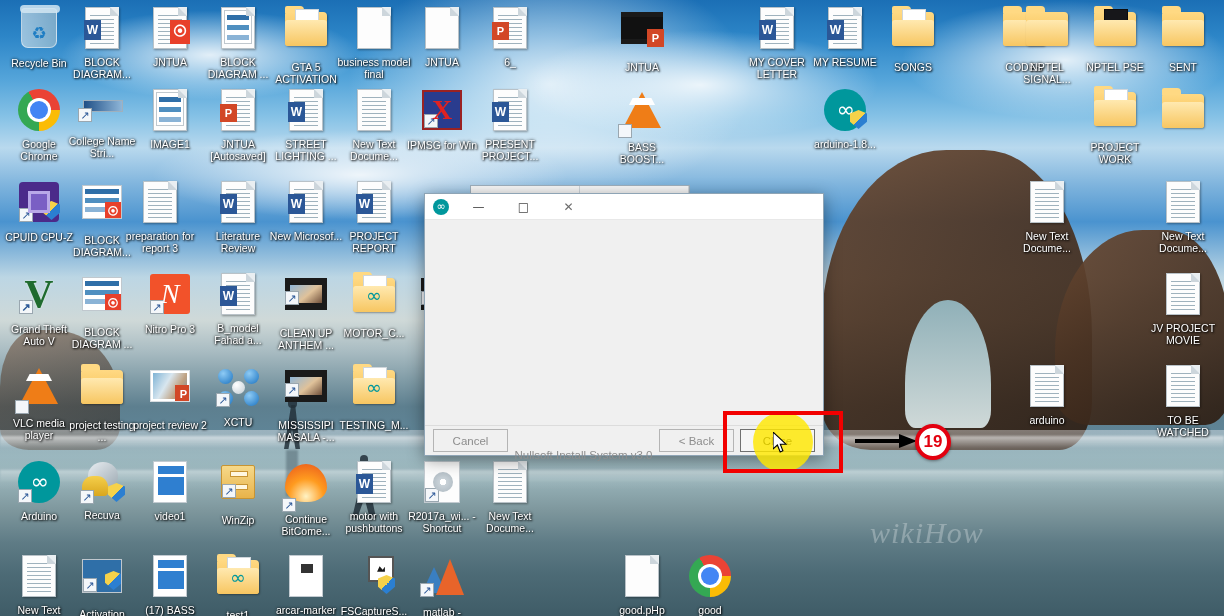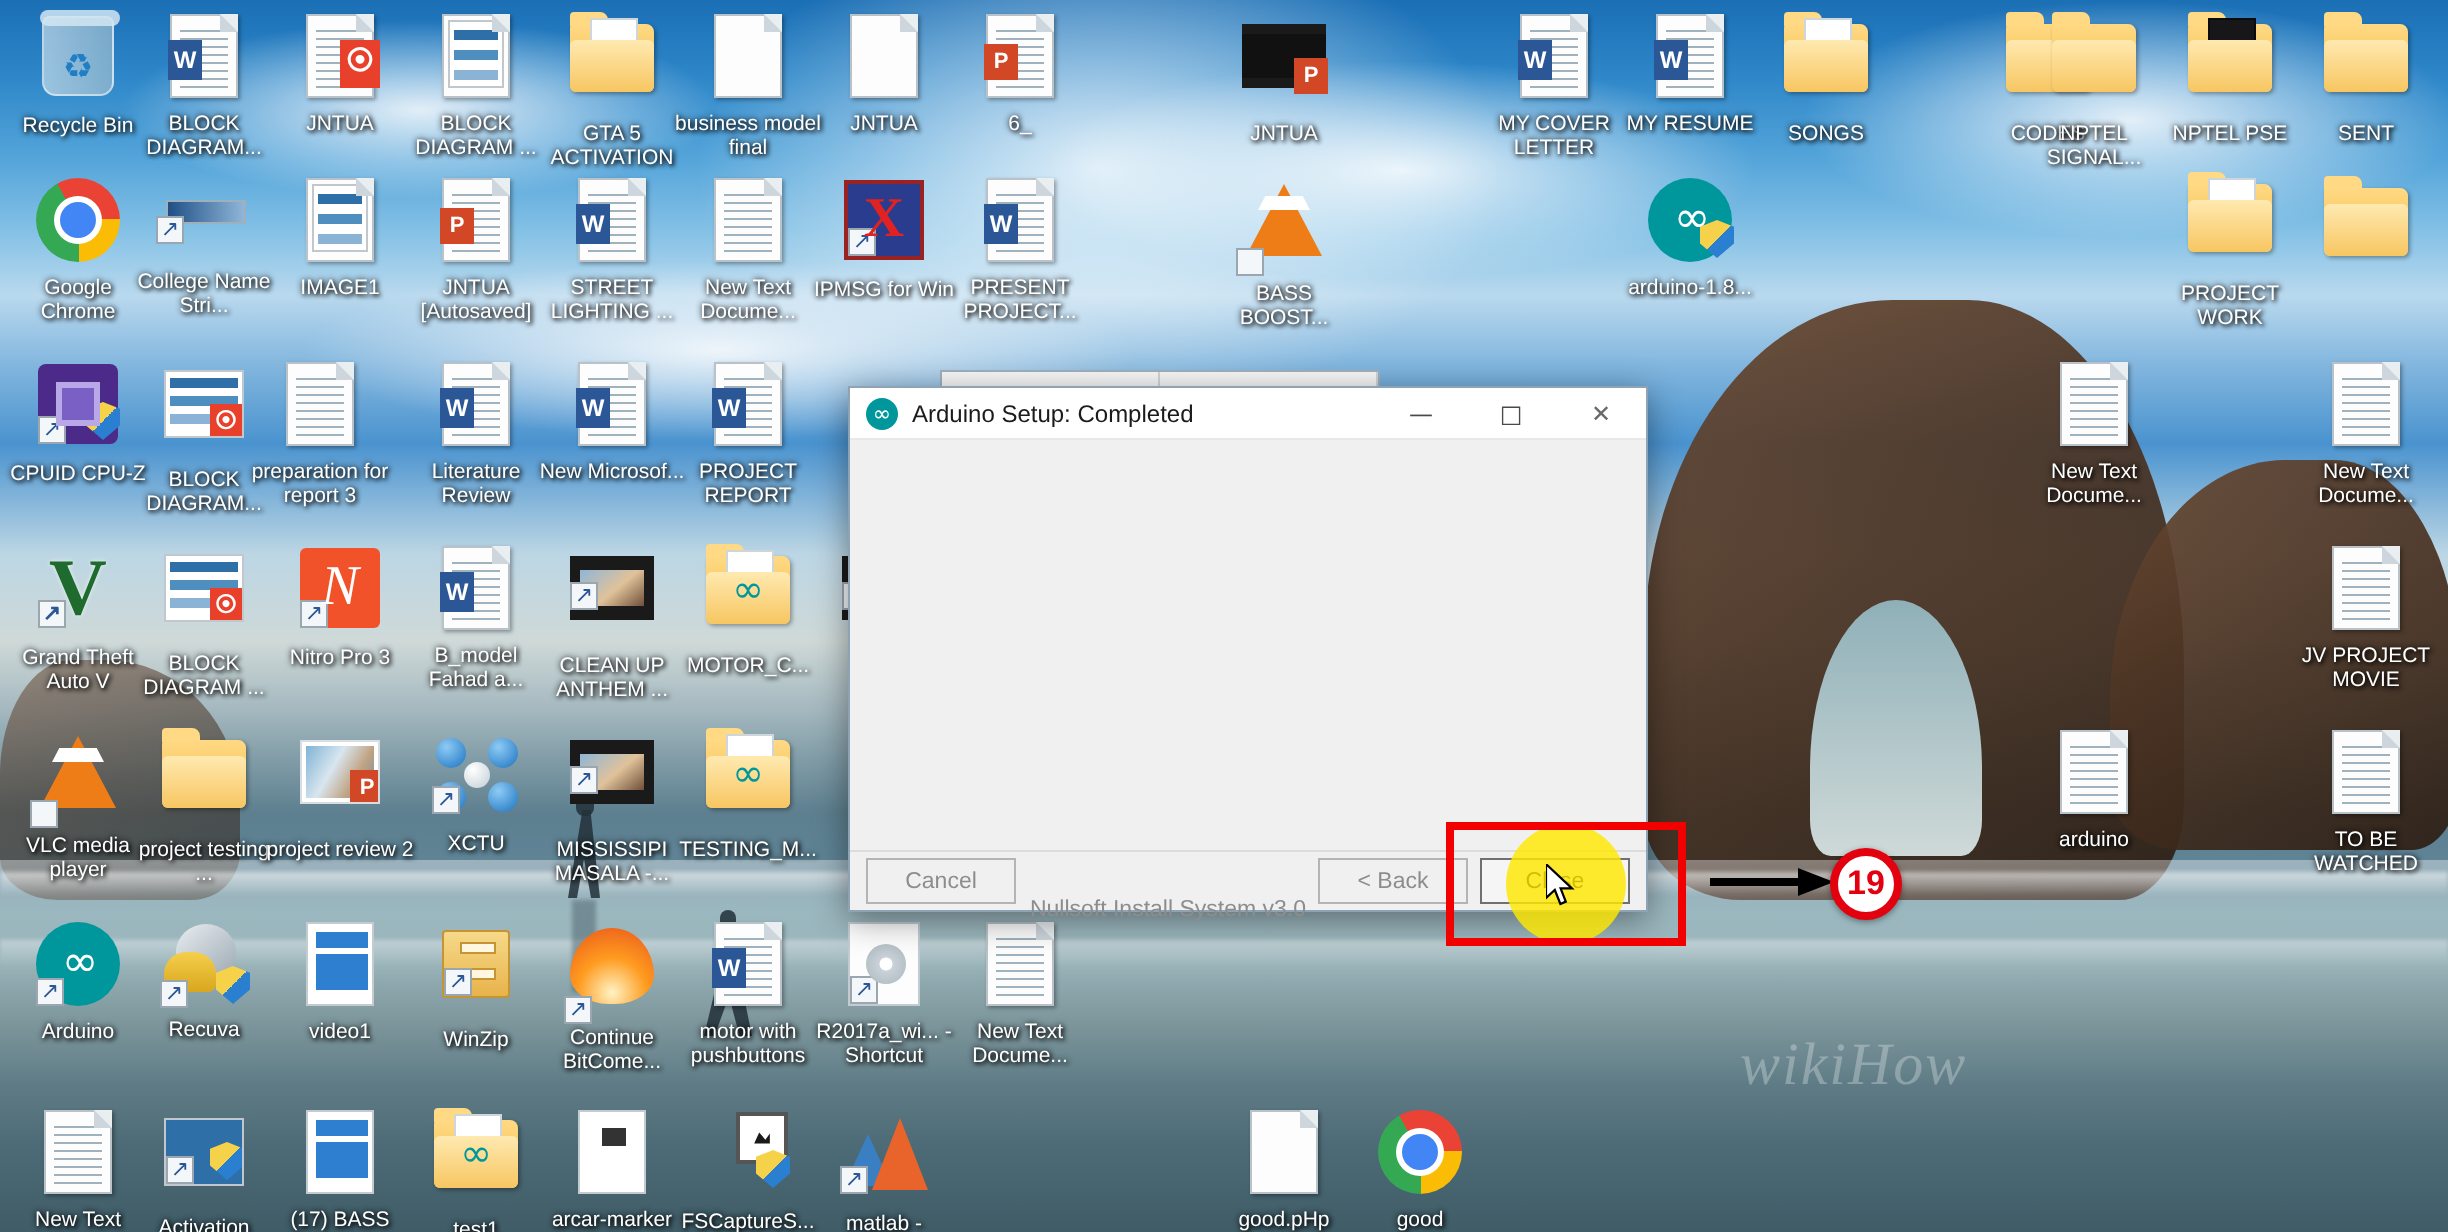--- a/index.html
+++ b/index.html
@@ -359,21 +359,21 @@
     position:relative;
   }
   .dbtn {
     height:23px; min-width:75px; font-size:11.5px;
     border:1px solid #b4b4b4; background:#f0f0f0; color:#8d8d8d;
     font-family:"Liberation Sans", sans-serif;
     display:flex; align-items:center; justify-content:center;
   }
   .dbtn.enabled { color:#000; border-color:#707070; background:#f5f5f5; }
   #nsis-text {
-    flex:1; text-align:right; font-size:11.5px; color:#8d8d8d;
+    flex:1; text-align:center; font-size:11.5px; color:#8d8d8d;
     font-family:"Liberation Sans", sans-serif;
     margin-top:29px;
   }
 
   
   #yellow-dot {
     position:absolute; left:753px; top:412px; width:60px; height:60px;
     border-radius:50%; background:#ffe800; opacity:.82;
     pointer-events:none;
   }
@@ -1047,21 +1047,20 @@
         <div class="glyph">
           <div class="circle-ico chrome-ico"></div>
         </div>
         <div class="label">good</div>
       </div>
     </div>
 
   <div id="dialog">
     <div id="titlebar">
       <div class="ico"></div>
-      <div class="title">Arduino Setup: Completed</div>
       <div class="wbtn">—</div>
       <div class="wbtn">□</div>
       <div class="wbtn close">✕</div>
     </div>
     <div id="dlg-body"></div>
     <div id="dlg-footer">
       <div class="dbtn">Cancel</div>
       <div id="nsis-text">Nullsoft Install System v3.0</div>
       <div class="dbtn">&lt; Back</div>
       <div class="dbtn enabled">Close</div>

